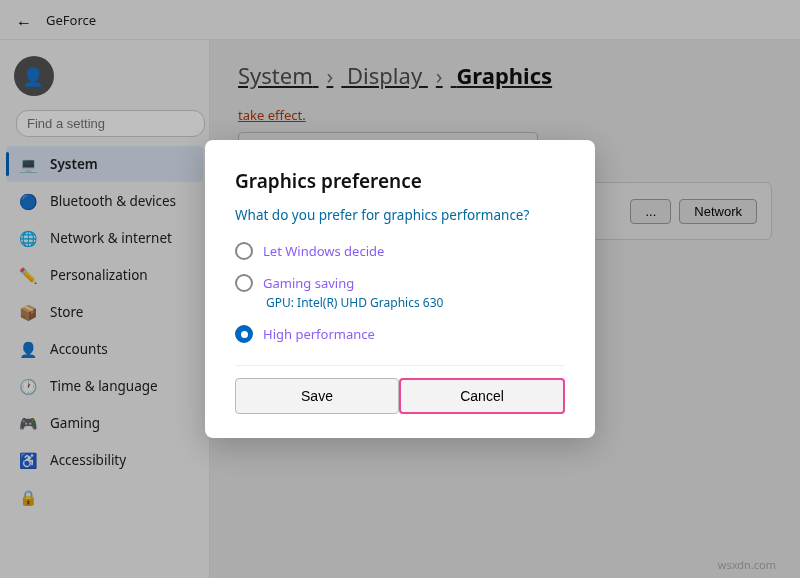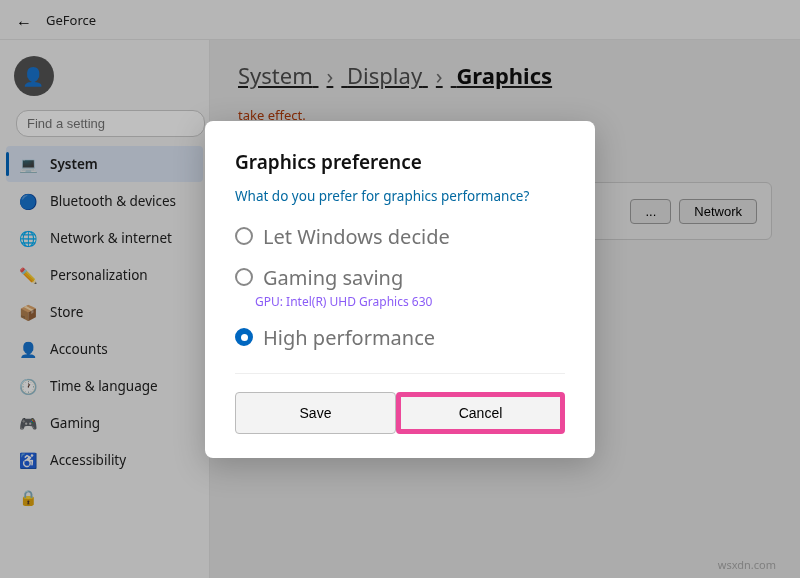--- a/index.html
+++ b/index.html
@@ -250,51 +250,51 @@
       border-color: #0067c0;
       background: #0067c0;
     }
     .radio-custom.selected::after {
       content: '';
       width: 7px; height: 7px;
       border-radius: 50%;
       background: #fff;
     }
     .radio-label {
-      font-size: 20px;
-      color: #737373;
+      font-size: 13px;
+      color: #8b5cf6;
       text-align: right;
     }
     .radio-sub {
       font-size: 12px;
-      color: #8b5cf6;
-      margin-left: 20px;
+      color: #0369a1;
+      margin-left: 31px;
       margin-top: 2px;
     }
     .modal-footer {
       display: flex;
       margin-top: 22px;
       border-top: 1px solid #eee;
-      padding-top: 18px;
+      padding-top: 12px;
     }
     .btn-save {
       flex: 1;
       padding: 8px 0;
       background: #f3f3f3;
       border: 1px solid #bbb;
       border-radius: 4px;
       font-size: 14px;
       cursor: pointer;
       text-align: center;
     }
     .btn-cancel {
       flex: 1;
       padding: 8px 0;
       background: #f3f3f3;
-      border: 5px solid #ec4899;
+      border: 2px solid #ec4899;
       border-radius: 4px;
       font-size: 14px;
       cursor: pointer;
       text-align: center;
     }
 
     .watermark {
       position: absolute;
       bottom: 6px;
       right: 24px;

